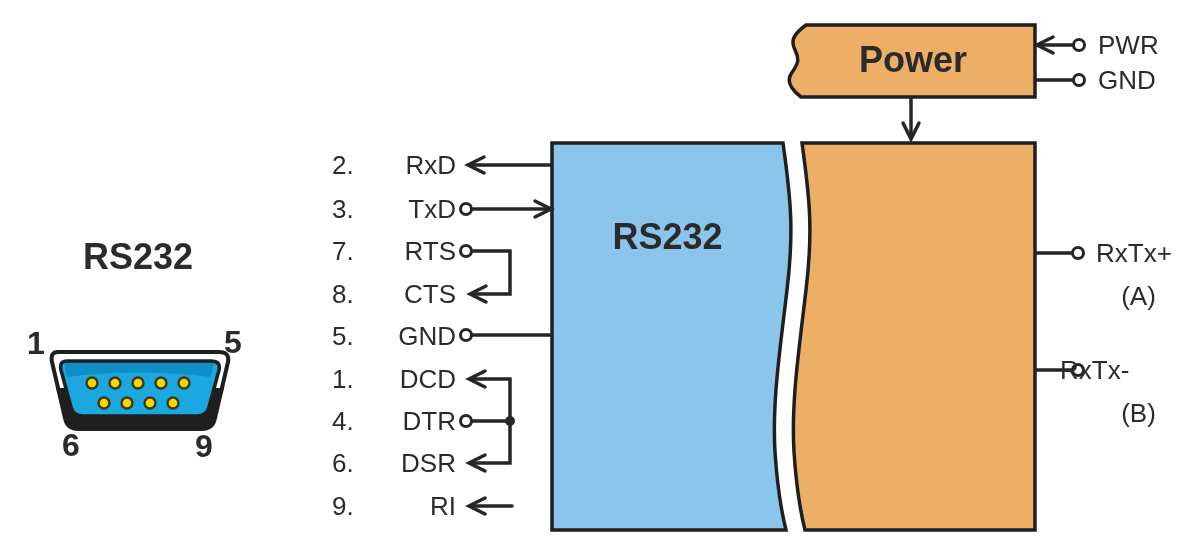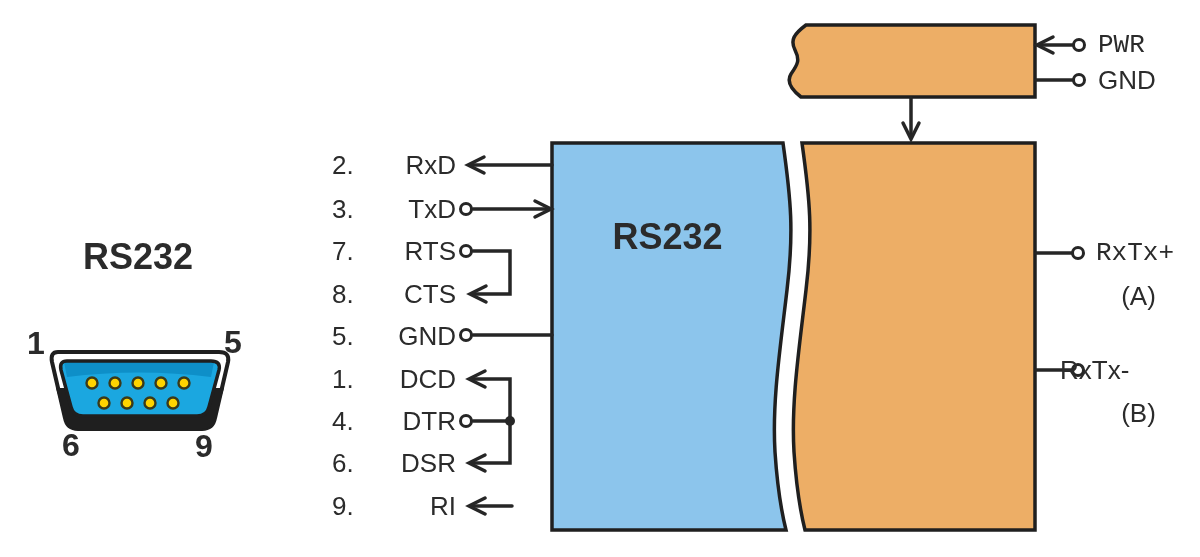--- a/index.html
+++ b/index.html
@@ -104,20 +104,21 @@
   </svg>
 
   <div class="lbl title" style="left:38px;top:235px;width:200px;">RS232</div>
 
   <div class="lbl corner-num" style="left:23px;top:326px;">1</div>
   <div class="lbl corner-num" style="left:220px;top:325px;">5</div>
   <div class="lbl corner-num" style="left:58px;top:428px;">6</div>
   <div class="lbl corner-num" style="left:191px;top:429px;">9</div>
 
   <div class="lbl block-title" style="left:555px;top:215px;width:225px;">RS232</div>
+  <div class="lbl block-title" style="left:799px;top:38px;width:228px;">Power</div>
 
   <div class="pin-row" style="top:150px;">
     <span class="pin-num">2.</span>
     <span class="pin-name">RxD</span>
   </div>
   <div class="pin-row" style="top:194px;">
     <span class="pin-num">3.</span>
     <span class="pin-name">TxD</span>
   </div>
   <div class="pin-row" style="top:236px;">
@@ -142,21 +143,21 @@
   </div>
   <div class="pin-row" style="top:448px;">
     <span class="pin-num">6.</span>
     <span class="pin-name">DSR</span>
   </div>
   <div class="pin-row" style="top:491px;">
     <span class="pin-num">9.</span>
     <span class="pin-name">RI</span>
   </div>
 
-  <div class="lbl term" style="left:1098px;top:30px;font-family:Liberation Mono, monospace;">PWR</div>
+  <div class="lbl term" style="left:1098px;top:30px;">PWR</div>
   <div class="lbl term" style="left:1098px;top:65px;">GND</div>
 
-  <div class="lbl term" style="left:1096px;top:238px;font-family:Liberation Mono, monospace;">RxTx+</div>
+  <div class="lbl term" style="left:1096px;top:238px;">RxTx+</div>
   <div class="lbl term-sub" style="position:absolute;left:1096px;top:281px;width:85px;">(A)</div>
   <div class="lbl term" style="left:1060px;top:355px;">RxTx-</div>
   <div class="lbl term-sub" style="position:absolute;left:1096px;top:398px;width:85px;">(B)</div>
 
 </div>
 
 </body></html>

